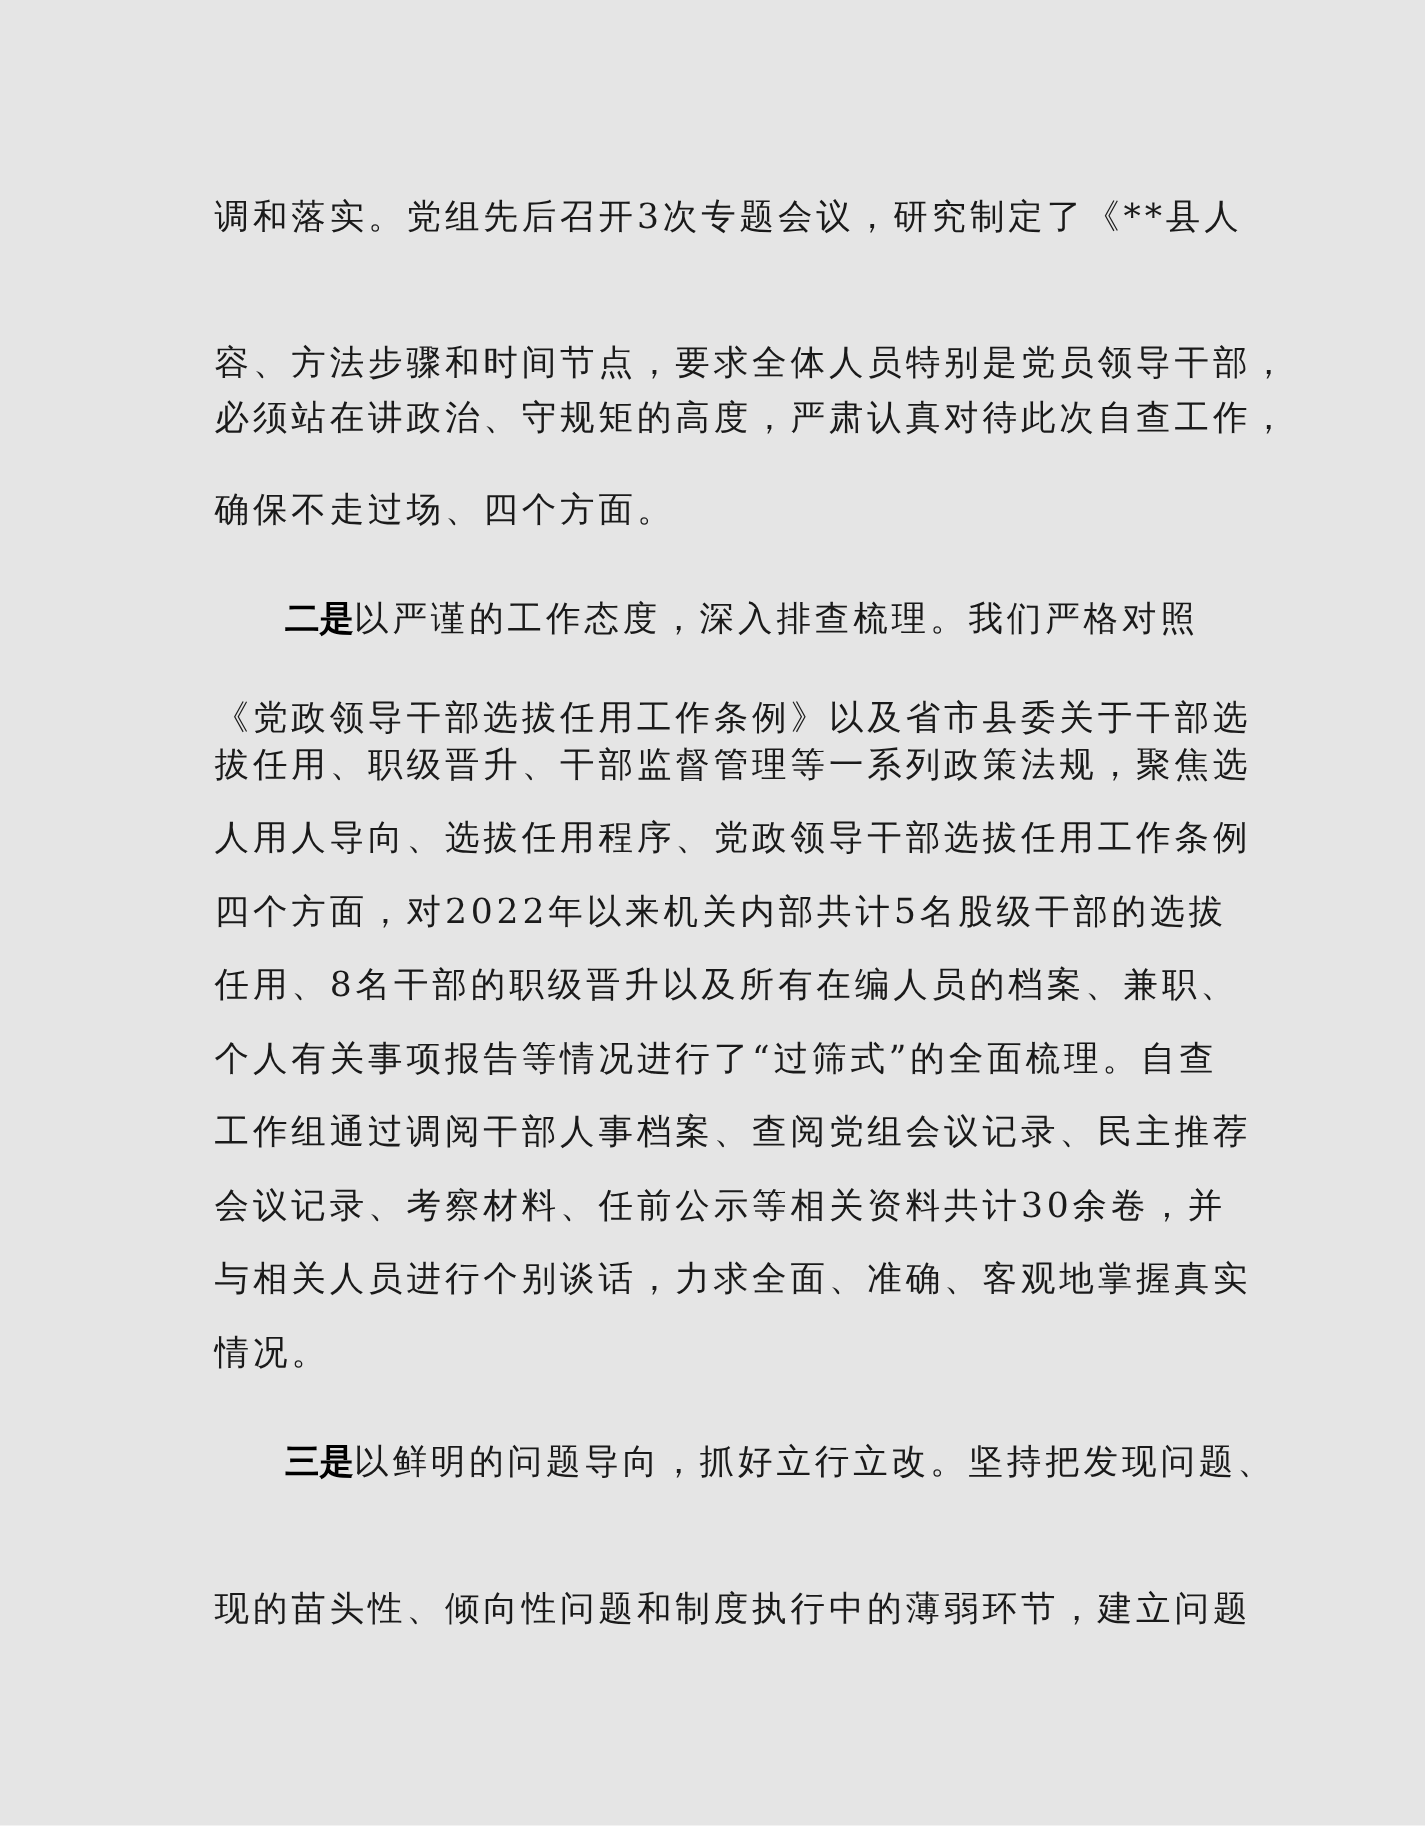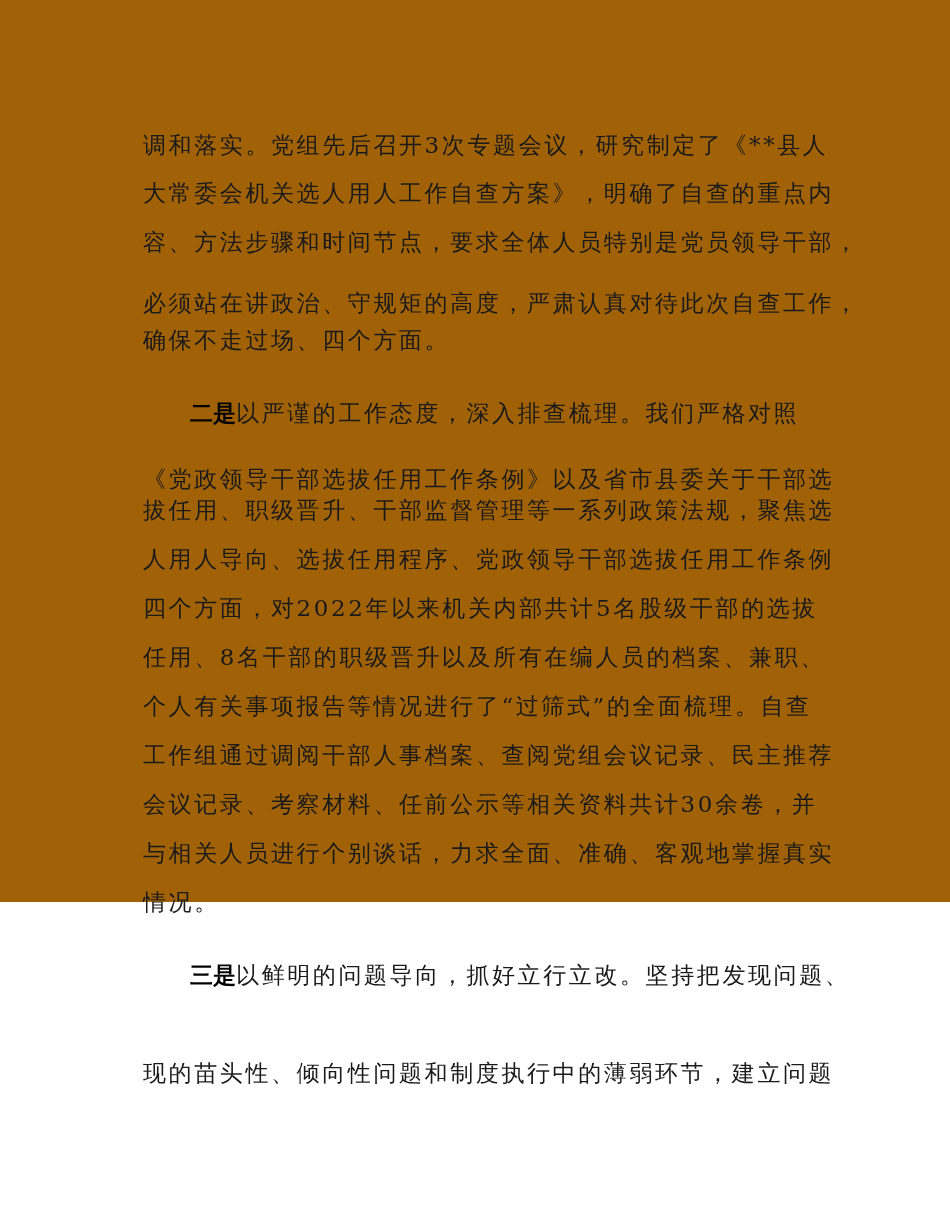--- a/index.html
+++ b/index.html
@@ -1,39 +1,38 @@
 <!DOCTYPE html>
 <html><head>
 <meta charset="utf-8">
 <style>
   html, body { margin: 0; padding: 0; background: #ffffff; }
   body { width: 950px; height: 1230px; position: relative; overflow: hidden; }
-  .page { position: absolute; left: 0; top: 0; width: 950px; height: 902px; background: #a16207; }
+  .page { position: absolute; left: 0; top: 0; width: 950px; height: 1217px; background: #e5e5e5; }
   .line {
     position: absolute;
     left: 143px;
     font-family: "DejaVu Serif", "Liberation Serif", serif;
     font-size: 23px;
     letter-spacing: 2.6px;
     color: #1a1a1a;
     white-space: nowrap;
     line-height: 30px;
   }
   .indent { left: 190px; }
   .bold { font-family: "DejaVu Sans", "Liberation Sans", sans-serif; font-weight: bold; letter-spacing: 0; color: #000; }
 </style>
 </head>
 <body>
 
 <div class="page">
 
   <div class="line" style="top:130px">调和落实。党组先后召开3次专题会议，研究制定了《**县人</div>
-  <div class="line" style="top:178px">大常委会机关选人用人工作自查方案》，明确了自查的重点内</div>
   <div class="line" style="top:227px">容、方法步骤和时间节点，要求全体人员特别是党员领导干部，</div>
-  <div class="line" style="top:288px">必须站在讲政治、守规矩的高度，严肃认真对待此次自查工作，</div>
+  <div class="line" style="top:264px">必须站在讲政治、守规矩的高度，严肃认真对待此次自查工作，</div>
   <div class="line" style="top:325px">确保不走过场、四个方面。</div>
 
   <div class="line indent" style="top:398px">
     <span class="bold">二是</span><span>以严谨的工作态度，深入排查梳理。我们严格对照</span>
   </div>
   <div class="line" style="top:464px">《党政领导干部选拔任用工作条例》以及省市县委关于干部选</div>
   <div class="line" style="top:495px">拔任用、职级晋升、干部监督管理等一系列政策法规，聚焦选</div>
   <div class="line" style="top:544px">人用人导向、选拔任用程序、党政领导干部选拔任用工作条例</div>
   <div class="line" style="top:593px">四个方面，对2022年以来机关内部共计5名股级干部的选拔</div>
   <div class="line" style="top:642px">任用、8名干部的职级晋升以及所有在编人员的档案、兼职、</div>

